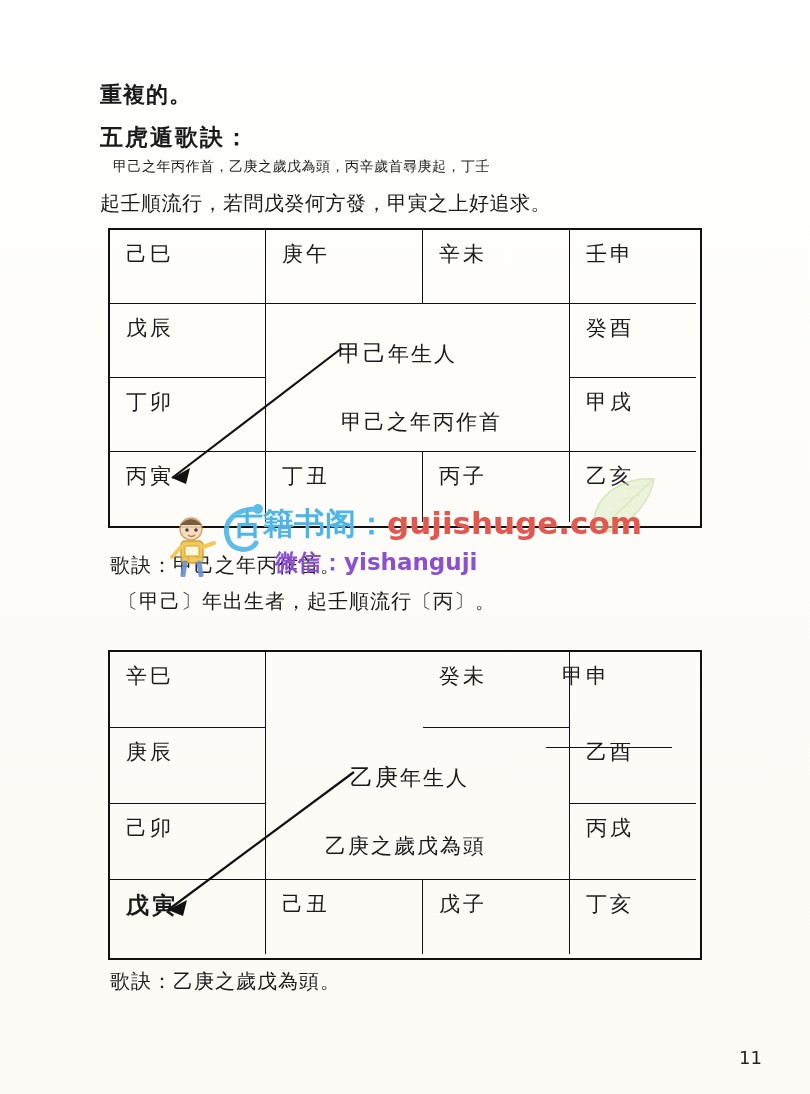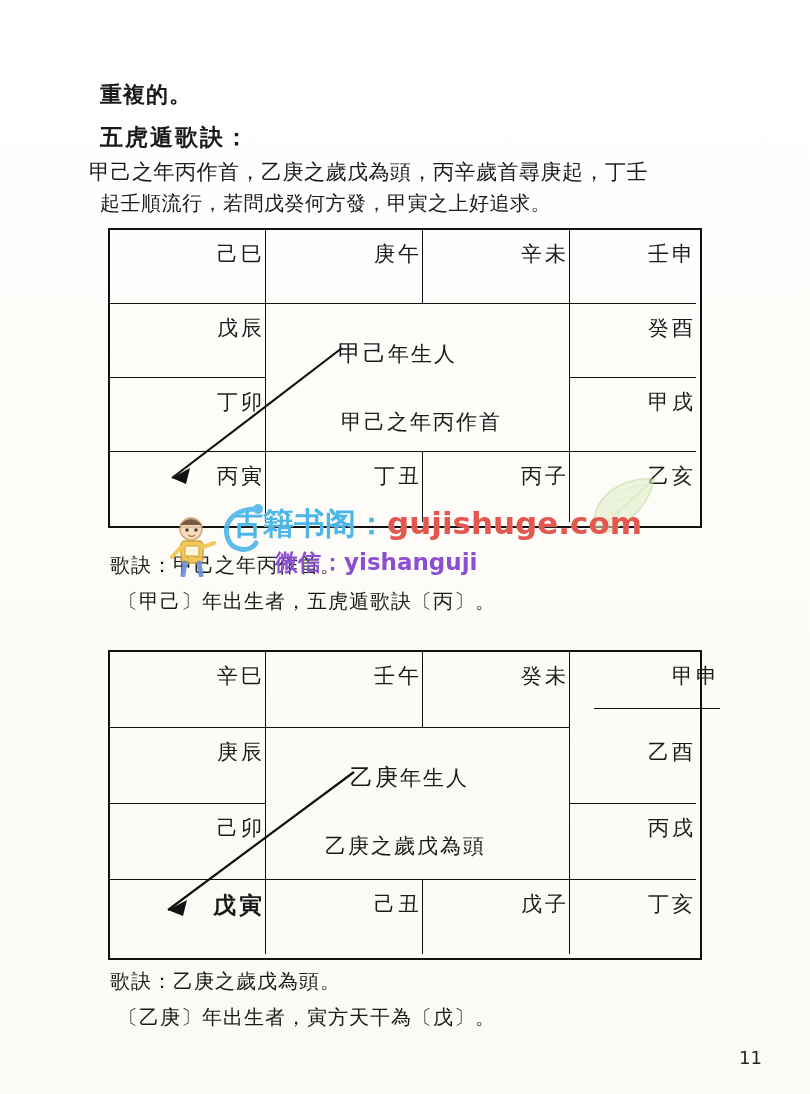--- a/index.html
+++ b/index.html
@@ -14,21 +14,20 @@
     color: #1a1a1a;
     position: relative;
     overflow: hidden;
   }
   .page {
     position: absolute;
     left: 0; top: 0;
     width: 810px;
     height: 1094px;
     background: #fefefc;
-    text-align: right;
   }
   
   .paper-tint {
     position: absolute;
     inset: 0;
     background: linear-gradient(180deg,#ffffff 0%, #fdfcf8 45%, #fbfaf5 100%);
   }
   .content {
     position: absolute;
     left: 0; top: 0;
@@ -48,23 +47,23 @@
     font-weight: 600;
   }
   .t-heading {
     left: 100px;
     top: 122px;
     font-size: 23px;
     font-weight: 700;
     letter-spacing: 2px;
   }
   .t-poem1 {
-    left: 89px;
+    left: 113px;
     top: 158px;
-    font-size: 21px;
+    font-size: 14px;
     letter-spacing: 0.5px;
   }
   .t-poem2 {
     left: 100px;
     top: 190px;
     font-size: 20px;
     letter-spacing: 0.5px;
   }
 
   
@@ -203,28 +202,27 @@
       </div>
       <div class="inner-label" style="left:200px; top:178px;margin-left:31px;">甲己之年丙作首</div>
 
       <svg class="arrow-svg" style="left:0; top:0; width:590px; height:296px;" viewBox="0 0 590 296">
         <line x1="232" y1="118" x2="62" y2="248" stroke="#111" stroke-width="2.2"></line>
         <polygon points="62,248 80,238 76,254" fill="#111"></polygon>
       </svg>
     </div>
 
     <div class="caption" style="left:110px; top:552px;">歌訣：甲己之年丙作首。</div>
-    <div class="caption" style="left:118px; top:588px;">〔甲己〕年出生者，五虎遁歌訣〔丙〕。</div>
+    <div class="caption" style="left:118px; top:588px;">〔甲己〕年出生者，起壬順流行〔丙〕。</div>
 
     <div class="grid" style="left:108px; top:650px; width:590px; height:306px;">
 
       <div class="cell" style="left:0; top:0; width:156px; height:76px;">辛巳</div>
-      <div class="cell" style="left:156px; top:0; width:157px; height:76px;">壬午</div>
       <div class="cell" style="left:313px; top:0; width:147px; height:76px;">癸未</div>
-      <div class="cell no-r" style="left:484px; top:0; width:126px; height:57px;">甲申</div>
+      <div class="cell no-r" style="left:436px; top:0; width:126px; height:96px;">甲申</div>
 
       <div class="cell" style="left:0; top:76px; width:156px; height:76px;">庚辰</div>
       <div class="cell blank" style="left:156px; top:76px; width:157px; height:76px; border-right:none; border-bottom:none;"></div>
       <div class="cell blank" style="left:313px; top:76px; width:147px; height:76px; border-right:1.6px solid #111; border-bottom:none;"></div>
       <div class="cell no-r" style="left:460px; top:76px; width:126px; height:76px;">乙酉</div>
 
       <div class="cell" style="left:0; top:152px; width:156px; height:76px;">己卯</div>
       <div class="cell blank" style="left:156px; top:152px; width:157px; height:76px; border-right:none;"></div>
       <div class="cell blank" style="left:313px; top:152px; width:147px; height:76px;"></div>
       <div class="cell no-r" style="left:460px; top:152px; width:126px; height:76px;">丙戌</div>
@@ -239,21 +237,20 @@
       </div>
       <div class="inner-label" style="left:215px; top:180px;">乙庚之歲戊為頭</div>
 
       <svg class="arrow-svg" style="left:0; top:0; width:590px; height:306px;" viewBox="0 0 590 306">
         <line x1="244" y1="120" x2="58" y2="258" stroke="#111" stroke-width="2.2"></line>
         <polygon points="58,258 77,248 73,264" fill="#111"></polygon>
       </svg>
     </div>
 
     <div class="caption" style="left:110px; top:968px;">歌訣：乙庚之歲戊為頭。</div>
-    <div class="caption" style="left:118px; top:1004px;">〔乙庚〕年出生者，寅方天干為〔戊〕。</div>
 
     <div class="wm">
       <svg class="wm-leaf" width="72" height="62" viewBox="0 0 72 62">
         <path d="M66 4 C40 2 10 16 6 44 C4 56 14 60 22 56 C44 46 62 28 66 4 Z" fill="#ddedc4" stroke="#b9d48e" stroke-width="1.5"></path>
         <path d="M66 4 C48 20 30 38 12 54" stroke="#b9d48e" stroke-width="1.2" fill="none"></path>
         <path d="M58 10 L38 14 M52 20 L30 26 M44 30 L22 38" stroke="#c9dfa6" stroke-width="1" fill="none"></path>
       </svg>
 
       <svg class="wm-mascot" width="58" height="64" viewBox="0 0 58 64">
         <circle cx="21" cy="16" r="11" fill="#f7d9b5" stroke="#c99a63" stroke-width="1.4"></circle>

